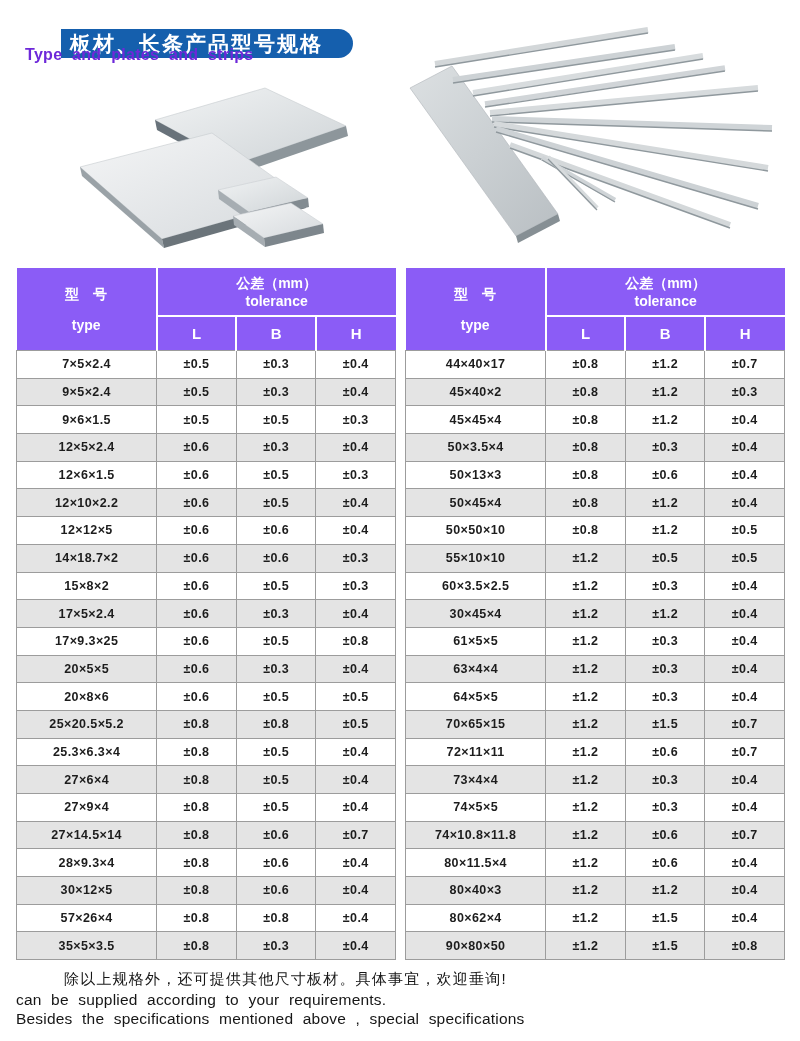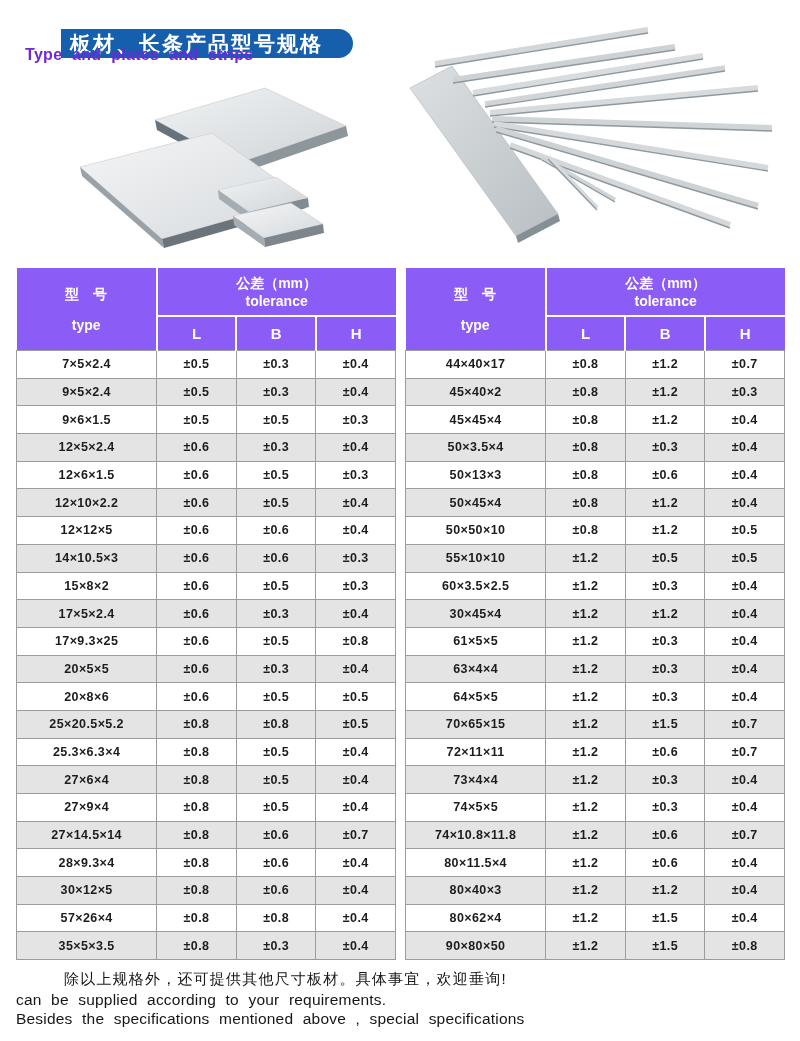--- a/index.html
+++ b/index.html
@@ -192,21 +192,21 @@
             <td>±0.5</td>
             <td>±0.4</td>
           </tr>
           <tr>
             <td>12×12×5</td>
             <td>±0.6</td>
             <td>±0.6</td>
             <td>±0.4</td>
           </tr>
           <tr>
-            <td>14×10.5×3</td>
+            <td>14×18.7×2</td>
             <td>±0.6</td>
             <td>±0.6</td>
             <td>±0.3</td>
           </tr>
           <tr>
             <td>15×8×2</td>
             <td>±0.6</td>
             <td>±0.5</td>
             <td>±0.3</td>
           </tr>

